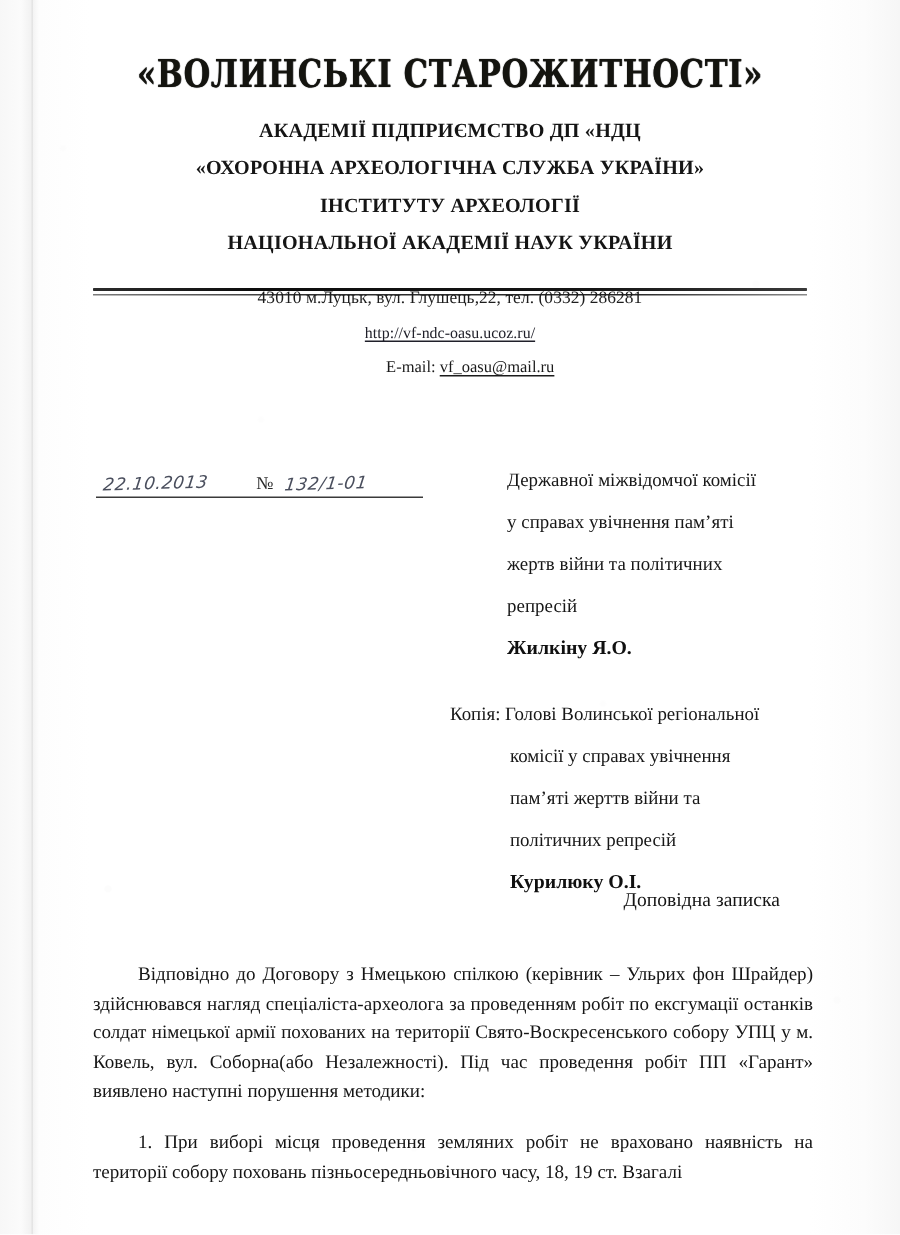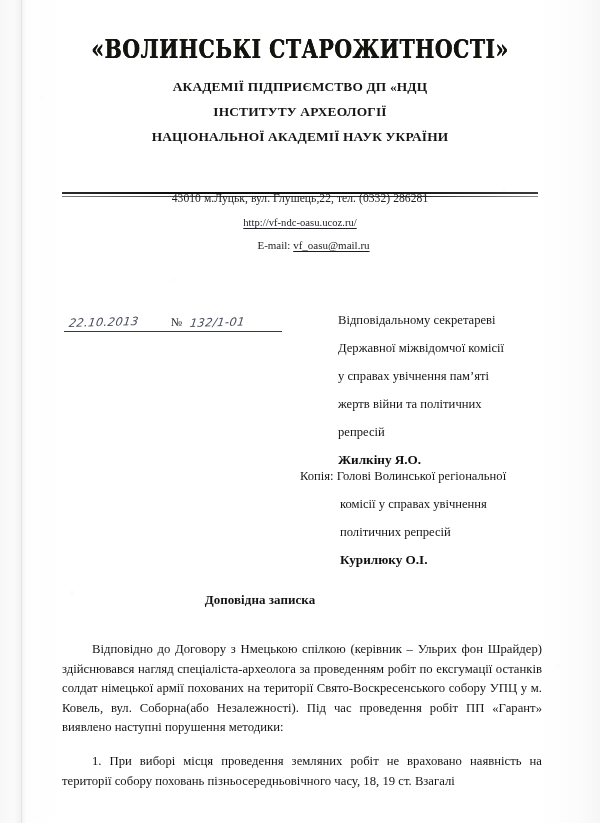--- a/index.html
+++ b/index.html
@@ -216,26 +216,25 @@
     color: #101010;
     white-space: nowrap;
     padding-left: 40px;
   }
 
   
   .doc-title {
     position: absolute;
     left: 0; right: 0;
     top: 592px;
-    text-align: center;
+    text-align: right;
     padding-right: 80px;
     font-size: 13px;
     color: #151515;
     letter-spacing: .05px;
-    font-weight: bold;
   }
 
   
   .body-text {
     position: absolute;
     left: 62px;
     right: 58px;
     top: 640px;
   }
   .body-paragraph {
@@ -255,20 +254,21 @@
 </style>
 </head>
 <body>
 
 <div id="scan-page">
   <div id="scan-edge-line"></div>
 
   <div class="letterhead">
     <span class="org-emblem-title">«ВОЛИНСЬКІ СТАРОЖИТНОСТІ»</span>
     <div class="org-line l1">АКАДЕМІЇ ПІДПРИЄМСТВО ДП «НДЦ</div>
+    <div class="org-line">«ОХОРОННА АРХЕОЛОГІЧНА СЛУЖБА УКРАЇНИ»</div>
     <div class="org-line">ІНСТИТУТУ АРХЕОЛОГІЇ</div>
     <div class="org-line">НАЦІОНАЛЬНОЇ АКАДЕМІЇ НАУК УКРАЇНИ</div>
   </div>
 
   <div class="divider-wrap">
     <div class="rule-thick"></div>
     <div class="rule-thin"></div>
   </div>
 
   <div class="contacts">
@@ -282,31 +282,31 @@
 
   <div class="reg-block">
     <div class="reg-row">
       <span class="hw hw-date">22.10.2013</span>
       <span class="reg-no-label">№</span>
       <span class="hw hw-number">132/1-01</span>
     </div>
   </div>
 
   <div class="addressee-block">
-    <div class="addressee-line">Відповідальному секретареві</div>
     <div class="addressee-line">Державної міжвідомчої комісії</div>
     <div class="addressee-line">у справах увічнення пам’яті</div>
     <div class="addressee-line">жертв війни та політичних</div>
     <div class="addressee-line">репресій</div>
     <div class="addressee-name">Жилкіну Я.О.</div>
   </div>
 
   <div class="copy-block">
     <div class="copy-line-first">Копія: Голові Волинської регіональної</div>
     <div class="copy-line">комісії у справах увічнення</div>
+    <div class="copy-line">пам’яті жерттв війни та</div>
     <div class="copy-line">політичних репресій</div>
     <div class="copy-name">Курилюку О.І.</div>
   </div>
 
   <div class="doc-title">Доповідна записка</div>
 
   <div class="body-text">
     <p class="body-paragraph">Відповідно до Договору з Нмецькою спілкою (керівник – Ульрих фон Шрайдер) здійснювався нагляд спеціаліста-археолога за проведенням робіт по ексгумації останків солдат німецької армії похованих на території Свято-Воскресенського собору УПЦ у м. Ковель, вул. Соборна(або Незалежності). Під час проведення робіт ПП «Гарант» виявлено наступні порушення методики:</p>
     <p class="body-paragraph">1. При виборі місця проведення земляних робіт не враховано наявність на території собору поховань пізньосередньовічного часу, 18, 19 ст. Взагалі</p>
   </div>

